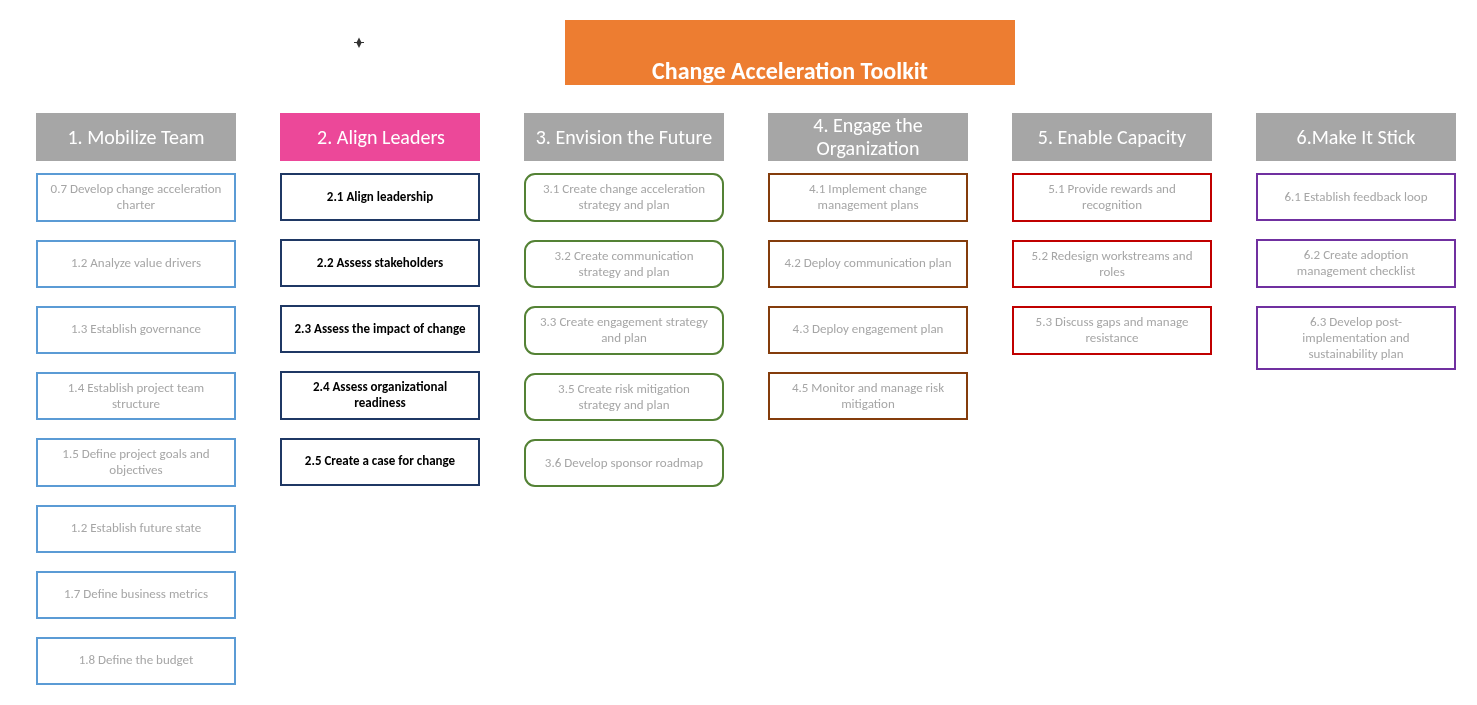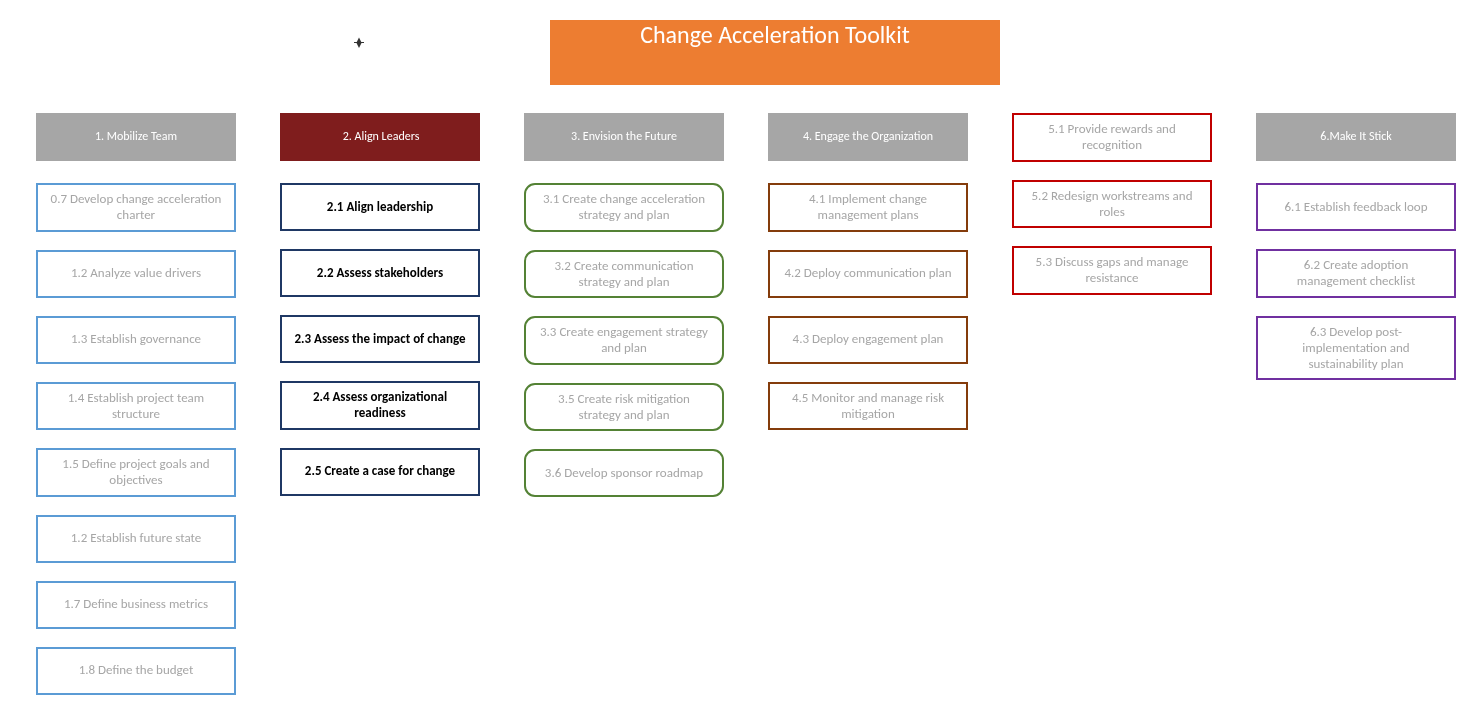--- a/index.html
+++ b/index.html
@@ -20,31 +20,31 @@
       display: flex;
       flex-direction: column;
       align-items: center;
       justify-content: center;
       color: #333;
       font-size: 11px;
       line-height: 4px;
     }
     .title-banner {
       position: absolute;
-      left: 550px;
+      left: 565px;
       top: 20px;
       width: 450px;
       height: 65px;
       background: #ED7D31;
       color: #fff;
       display: flex;
-      align-items: flex-start;
+      align-items: flex-end;
       justify-content: center;
       font-size: 24px;
-      font-weight: 400;
+      font-weight: 700;
     }
     .columns {
       position: absolute;
       top: 113px;
       left: 14px;
       display: flex;
       gap: 0;
     }
     .col {
       width: 244px;
@@ -53,27 +53,27 @@
       align-items: center;
     }
     .col-header {
       width: 200px;
       height: 48px;
       color: #fff;
       display: flex;
       align-items: center;
       justify-content: center;
       text-align: center;
-      font-size: 12px;
+      font-size: 20px;
       line-height: 1.15;
       padding: 4px 6px;
-      margin-bottom: 22px;
+      margin-bottom: 12px;
     }
     .col-header.gray { background: #A6A6A6; }
-    .col-header.navy { background: #7f1d1d; padding-left: 8px; }
+    .col-header.navy { background: #ec4899; padding-left: 8px; }
     .item {
       width: 200px;
       min-height: 48px;
       border-width: 2px;
       border-style: solid;
       display: flex;
       align-items: center;
       justify-content: center;
       text-align: center;
       font-size: 13px;
@@ -136,20 +136,21 @@
       <div class="item border-green">3.6 Develop sponsor roadmap</div>
     </div>
     <div class="col">
       <div class="col-header gray">4. Engage the Organization</div>
       <div class="item border-brown">4.1 Implement change management plans</div>
       <div class="item border-brown">4.2 Deploy communication plan</div>
       <div class="item border-brown">4.3 Deploy engagement plan</div>
       <div class="item border-brown">4.5 Monitor and manage risk mitigation</div>
     </div>
     <div class="col">
+      <div class="col-header gray">5. Enable Capacity</div>
       <div class="item border-red">5.1 Provide rewards and recognition</div>
       <div class="item border-red">5.2 Redesign workstreams and roles</div>
       <div class="item border-red">5.3 Discuss gaps and manage resistance</div>
     </div>
     <div class="col">
       <div class="col-header gray">6.Make It Stick</div>
       <div class="item border-purple">6.1 Establish feedback loop</div>
       <div class="item border-purple">6.2 Create adoption management checklist</div>
       <div class="item border-purple">6.3 Develop post-implementation and sustainability plan</div>
     </div>

